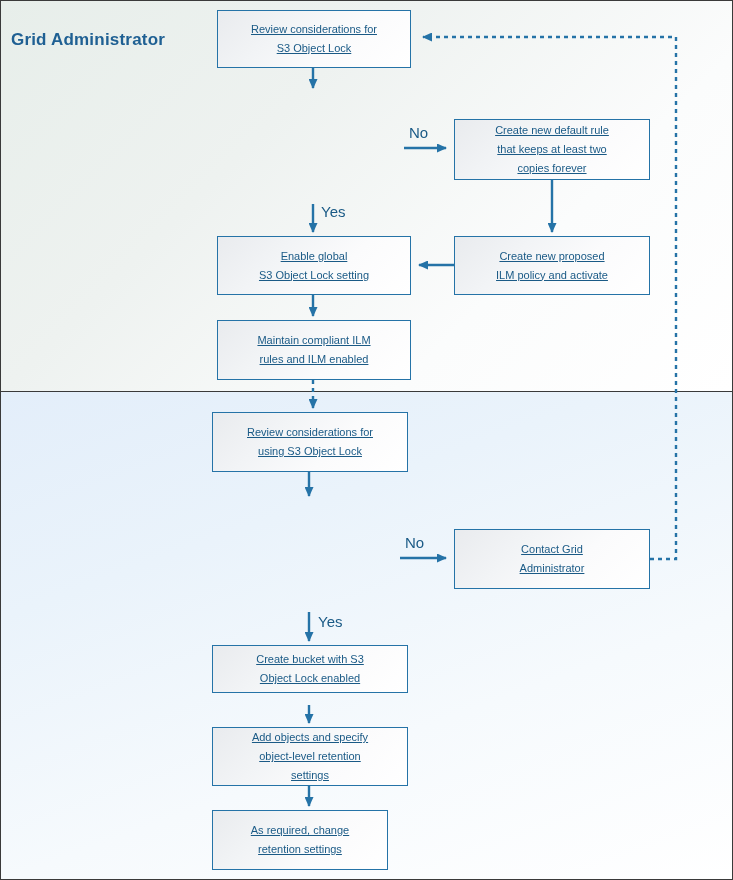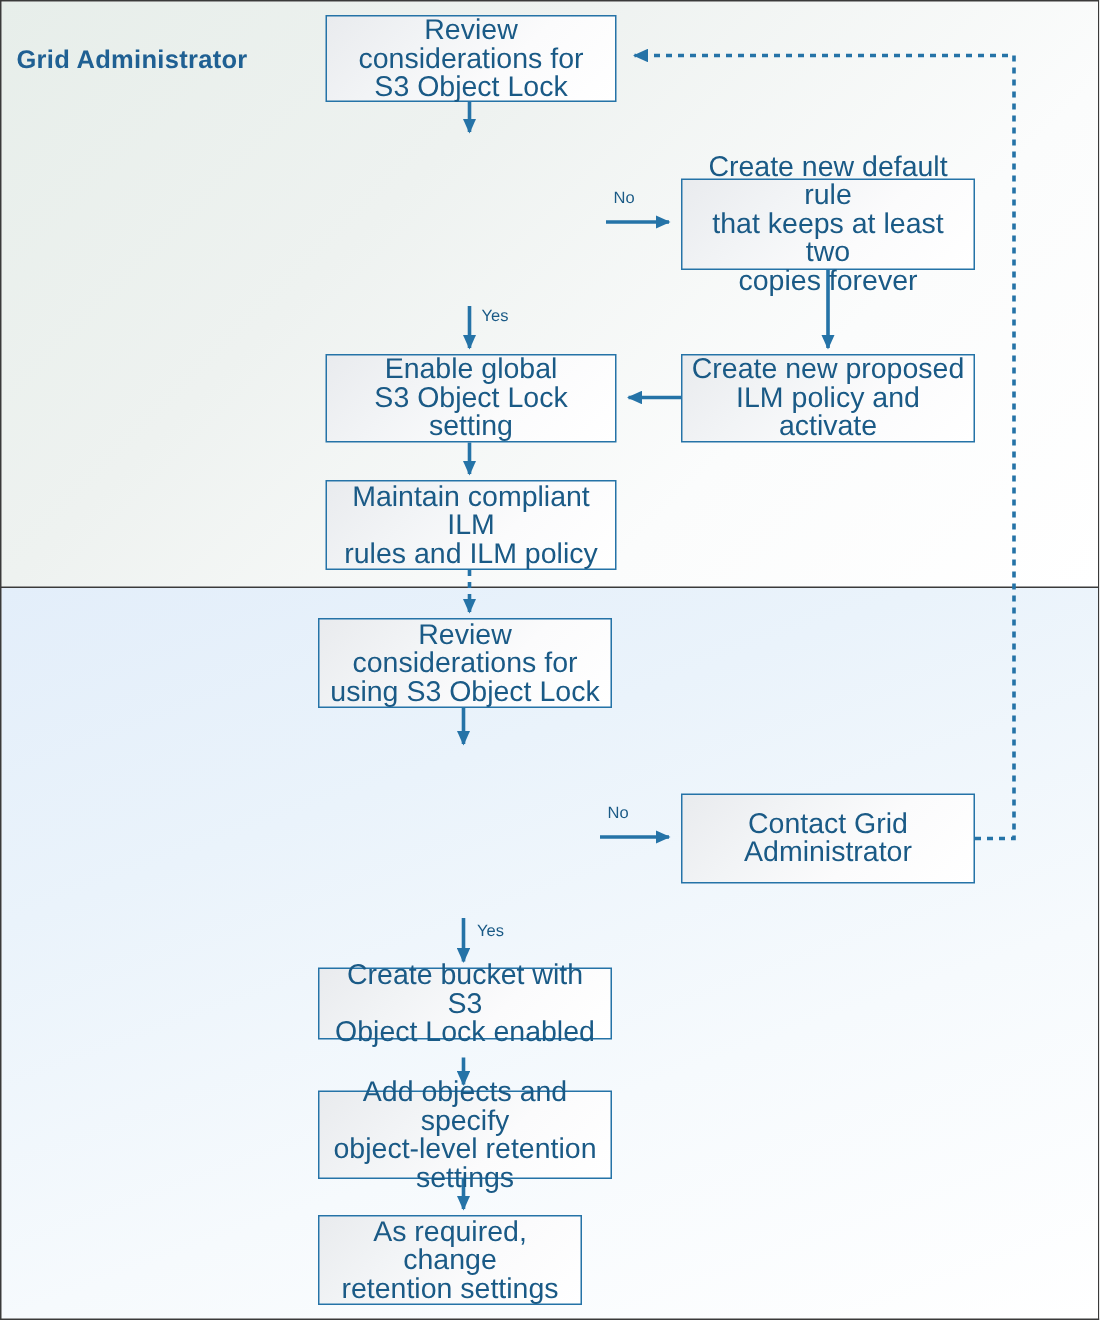--- a/index.html
+++ b/index.html
@@ -36,28 +36,29 @@
   #lane-title-grid{left:8px;top:28px;width:160px;}
   #lane-title-tenant{left:8px;top:428px;width:160px;}
 
   
   .node{
     position:absolute;
     box-sizing:border-box;
     border:1.6px solid #2573a7;
     background:linear-gradient(135deg,#e9ebee 0%,#f2f4f6 32%,#fbfbfc 62%,#ffffff 100%);
     color:#1a5a86;
-    font-size:19px;
+    font-size:11px;
     line-height:19px;
     display:flex;
     align-items:center;
     justify-content:center;
     text-align:center;
     padding:2px 6px;
     white-space:pre-line;
+    text-decoration:underline;
   }
   
   .diamond{
     position:absolute;
   }
   .diamond svg{position:absolute;left:0;top:0;}
   .diamond .dlabel{
     position:absolute;left:0;top:0;width:100%;height:100%;
     display:flex;align-items:center;justify-content:center;
     text-align:center;
@@ -67,21 +68,21 @@
     pointer-events:none;
   }
 
   
   #wires{position:absolute;left:0;top:0;width:733px;height:880px;pointer-events:none;}
 
   
   .edge-label{
     position:absolute;
     color:#1a5a86;
-    font-size:11px;
+    font-size:15px;
     line-height:17px;
   }
 </style>
 </head>
 <body>
 
 <div id="stage">
 
   <div class="lane lane-grid"></div>
   <div class="lane lane-tenant"></div>
@@ -142,21 +143,21 @@
 that keeps at least two
 copies forever</div>
 
   <div class="node" style="left:454px;top:236px;width:196px;height:59px;">Create new proposed
 ILM policy and activate</div>
 
   <div class="node" style="left:217px;top:236px;width:194px;height:59px;">Enable global
 S3 Object Lock setting</div>
 
   <div class="node" style="left:217px;top:320px;width:194px;height:60px;">Maintain compliant ILM
-rules and ILM policy</div>
+rules and ILM enabled</div>
 
   <div class="node" style="left:212px;top:412px;width:196px;height:60px;">Review considerations for
 using S3 Object Lock</div>
 
 
   <div class="node" style="left:454px;top:529px;width:196px;height:60px;">Contact Grid
 Administrator</div>
 
   <div class="node" style="left:212px;top:645px;width:196px;height:48px;">Create bucket with S3
 Object Lock enabled</div>

